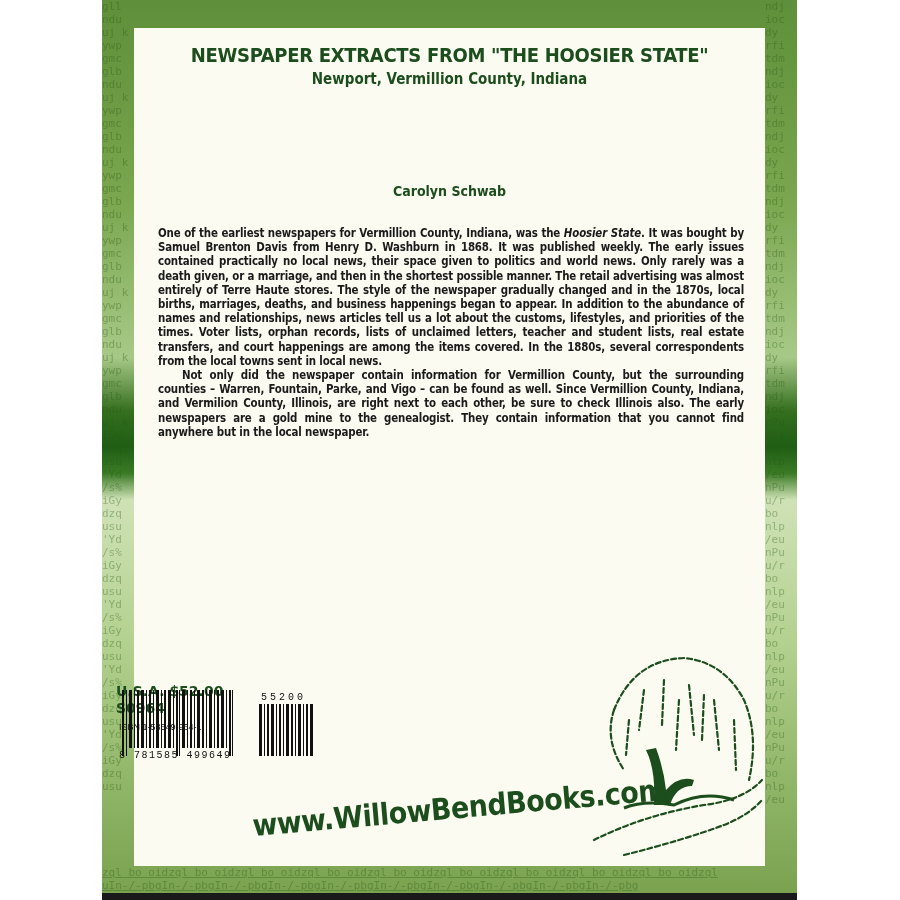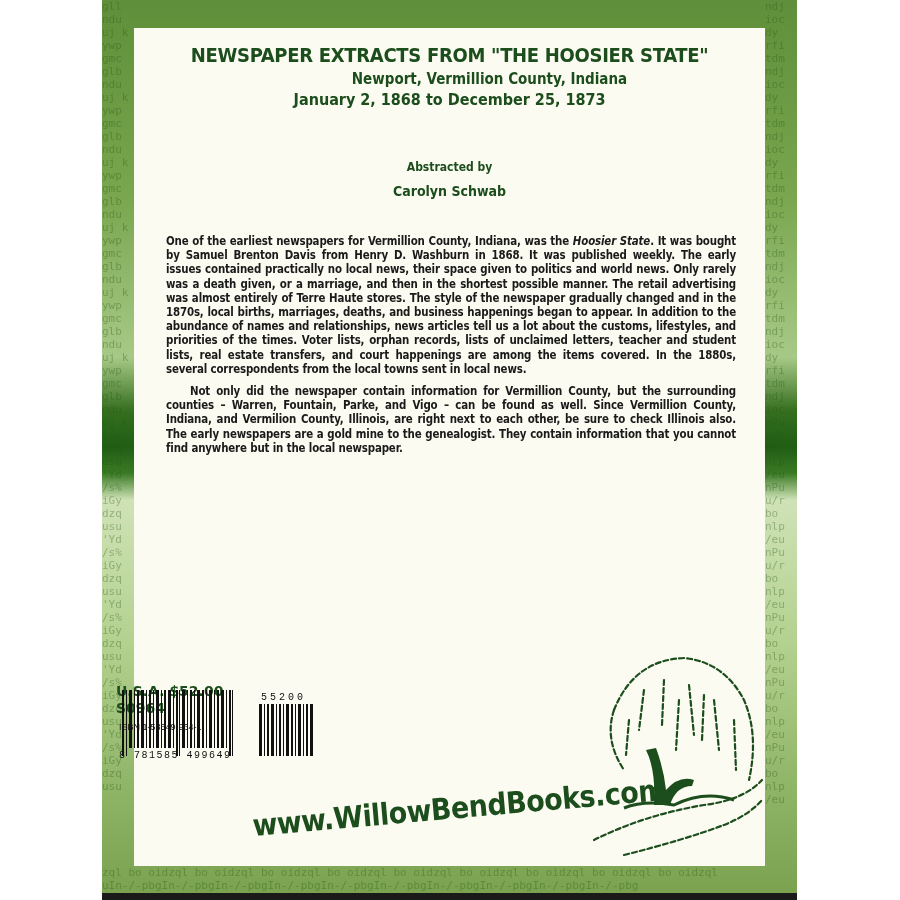--- a/index.html
+++ b/index.html
@@ -3,30 +3,30 @@
 <meta charset="utf-8">
 <style>
   html,body{margin:0;padding:0;background:#ffffff;}
   body{width:900px;height:900px;position:relative;overflow:hidden;font-family:"DejaVu Sans",sans-serif;}
   .cover{position:absolute;left:102px;top:0;width:695px;height:893px;
     background:linear-gradient(180deg,#5f8f3a 0%,#79a64e 22%,#a7c987 40%,#356f1f 46%,#1f5e14 50%,#3a7a25 53%,#cfe2b6 56%,#b3d18f 72%,#8fb567 88%,#7aa24f 100%);}
   .cover-bottom{position:absolute;left:102px;top:893px;width:695px;height:7px;background:#1a1a1a;}
   .pattern{position:absolute;font-family:"DejaVu Sans Mono",monospace;font-size:11px;line-height:13px;color:rgba(40,90,20,0.35);white-space:pre;overflow:hidden;}
   .pattern.left{left:102px;top:0;width:32px;height:893px;}
   .pattern.right{left:765px;top:0;width:44px;height:893px;}
-  .pattern.bottom{left:102px;top:866px;width:764px;height:27px;}
+  .pattern.bottom{left:102px;top:866px;width:764px;height:27px;text-decoration:underline;}
   .panel{position:absolute;left:134px;top:28px;width:631px;height:838px;background:#fbfbf1;}
   .title{position:absolute;left:0;width:100%;text-align:center;color:#1c4d1c;font-family:"DejaVu Sans Condensed","DejaVu Sans",sans-serif;font-weight:bold;}
   .t1{top:15px;font-size:20px;letter-spacing:-0.3px;}
-  .t2{top:42px;font-size:15px;padding-left:40px;}
+  .t2{top:42px;font-size:15px;}
   .t3{top:62px;font-size:16px;}
   .abs1{top:132px;font-size:12px;}
   .abs2{top:155px;font-size:14px;}
   .body{position:absolute;left:24px;top:198px;width:586px;color:#1a1a1a;font-size:11.4px;line-height:14.2px;text-align:justify;font-family:"DejaVu Sans Condensed","DejaVu Sans",sans-serif;font-weight:bold;letter-spacing:-0.15px;}
-  .body p{margin:8px;}
+  .body p{margin:0;}
   .body p.indent{text-indent:24px;}
   .body em{font-style:italic;}
   .price{position:absolute;left:-18px;top:607px;color:#1c4d1c;font-weight:bold;font-size:14px;line-height:17px;margin-top:48px;}
   .isbn{position:absolute;left:-15px;top:650px;font-size:9px;color:#111;font-family:"Liberation Sans",sans-serif;margin-top:44px;}
   .barcode{position:absolute;left:-12px;top:662px;width:112px;height:66px;}
   .barcode2{position:absolute;left:125px;top:676px;width:54px;height:52px;}
   .bc-num{position:absolute;font-family:Liberation Mono, monospace;font-size:10px;color:#111;}
   .bc-left{left:-15px;top:722px;letter-spacing:1.5px;}
   .bc-right{left:127px;top:664px;letter-spacing:3px;}
   .tree{position:absolute;left:450px;top:612px;width:180px;height:220px;}
@@ -160,23 +160,21 @@
 u/r
 bo
 nlp
 /eu</div>
 <div class="pattern bottom">zql bo oidzql bo oidzql bo oidzql bo oidzql bo oidzql bo oidzql bo oidzql bo oidzql bo oidzql
 uIn-/-pbgIn-/-pbgIn-/-pbgIn-/-pbgIn-/-pbgIn-/-pbgIn-/-pbgIn-/-pbgIn-/-pbgIn-/-pbg</div>
 
 <div class="panel">
   <div class="title t1">NEWSPAPER EXTRACTS FROM "THE HOOSIER STATE"</div>
   <div class="title t2">Newport, Vermillion County, Indiana</div>
-  <div class="title t3">January 2, 1868 to December 25, 1873</div>
-
-  <div class="title abs1">Abstracted by</div>
+
   <div class="title abs2">Carolyn Schwab</div>
 
   <div class="body">
     <p><span>One of the earliest newspapers for Vermillion County, Indiana, was the </span><em>Hoosier State</em><span>. It was bought by Samuel Brenton Davis from Henry D. Washburn in 1868. It was published weekly. The early issues contained practically no local news, their space given to politics and world news. Only rarely was a death given, or a marriage, and then in the shortest possible manner. The retail advertising was almost entirely of Terre Haute stores. The style of the newspaper gradually changed and in the 1870s, local births, marriages, deaths, and business happenings began to appear. In addition to the abundance of names and relationships, news articles tell us a lot about the customs, lifestyles, and priorities of the times. Voter lists, orphan records, lists of unclaimed letters, teacher and student lists, real estate transfers, and court happenings are among the items covered. In the 1880s, several correspondents from the local towns sent in local news.</span></p>
     <p class="indent">Not only did the newspaper contain information for Vermillion County, but the surrounding counties – Warren, Fountain, Parke, and Vigo – can be found as well. Since Vermillion County, Indiana, and Vermilion County, Illinois, are right next to each other, be sure to check Illinois also. The early newspapers are a gold mine to the genealogist. They contain information that you cannot find anywhere but in the local newspaper.</p>
   </div>
 
   <div class="price">
     <div>U.S.A. $52.00</div>
     <div>S0964</div>

